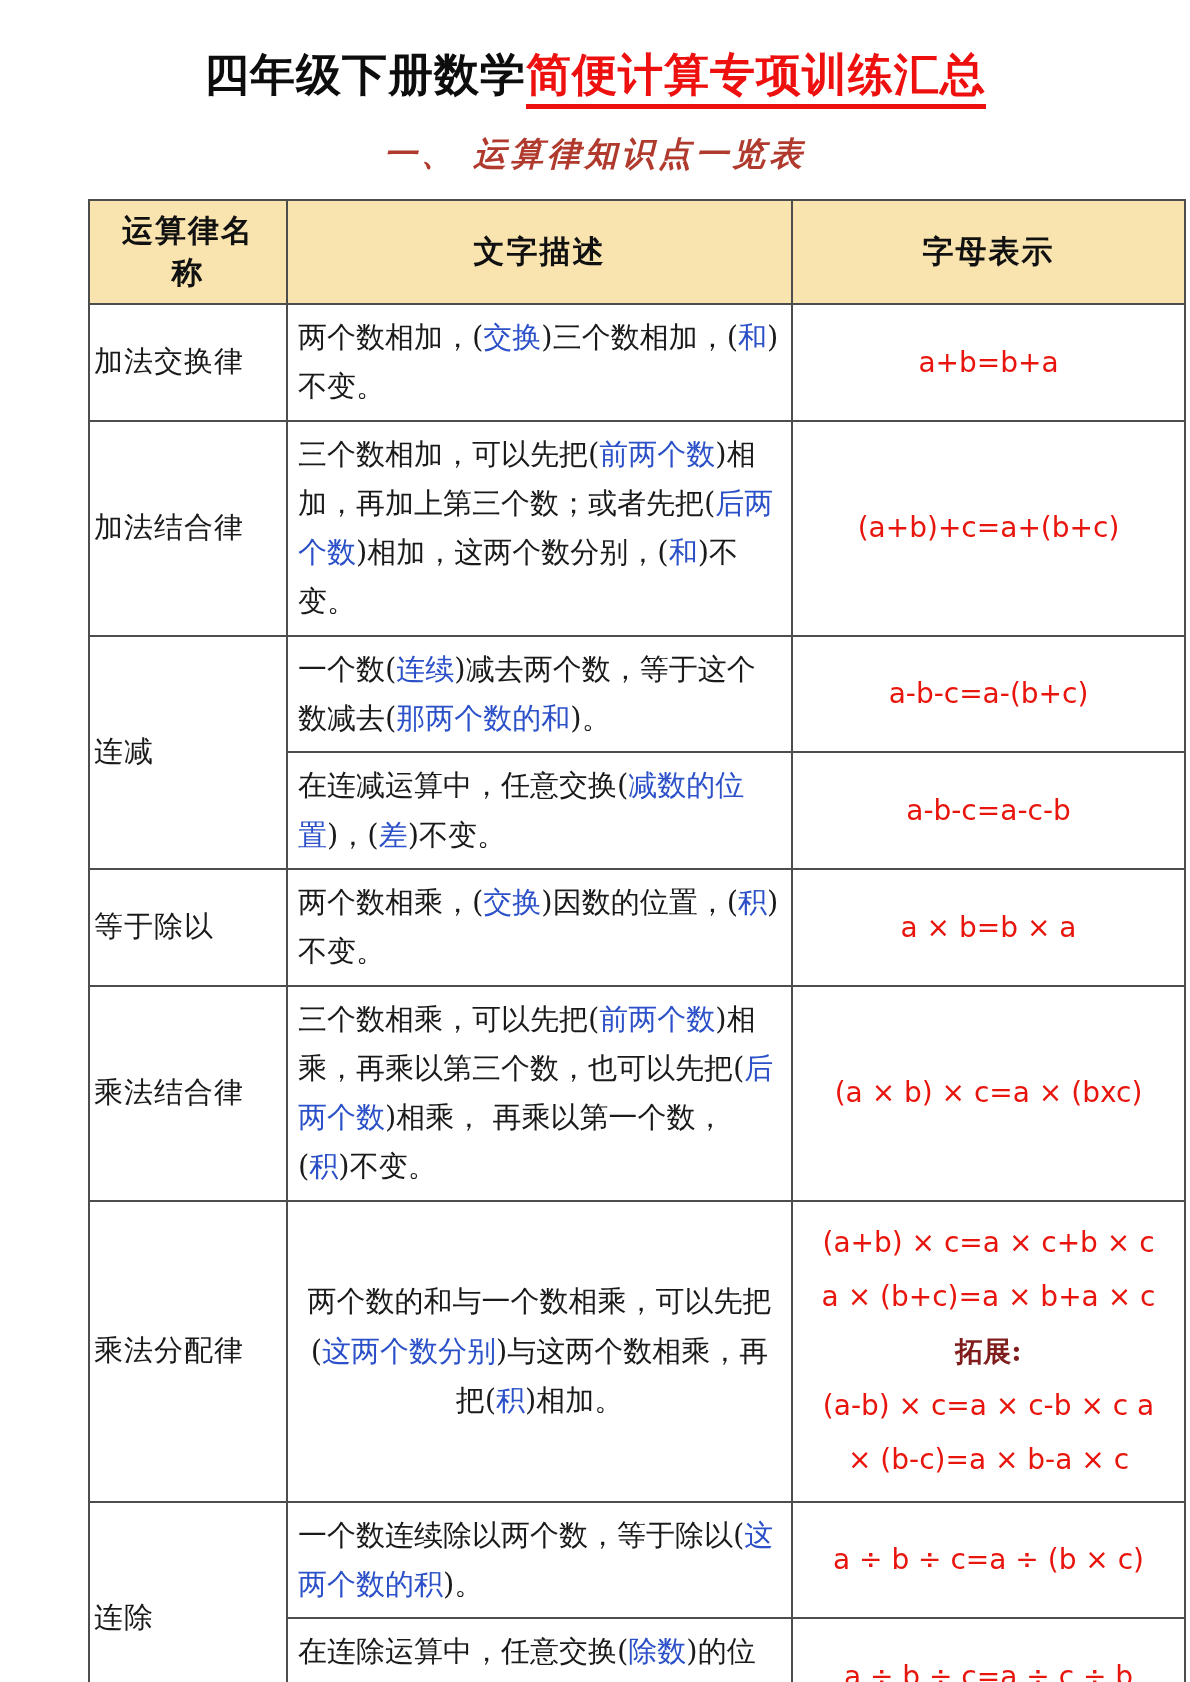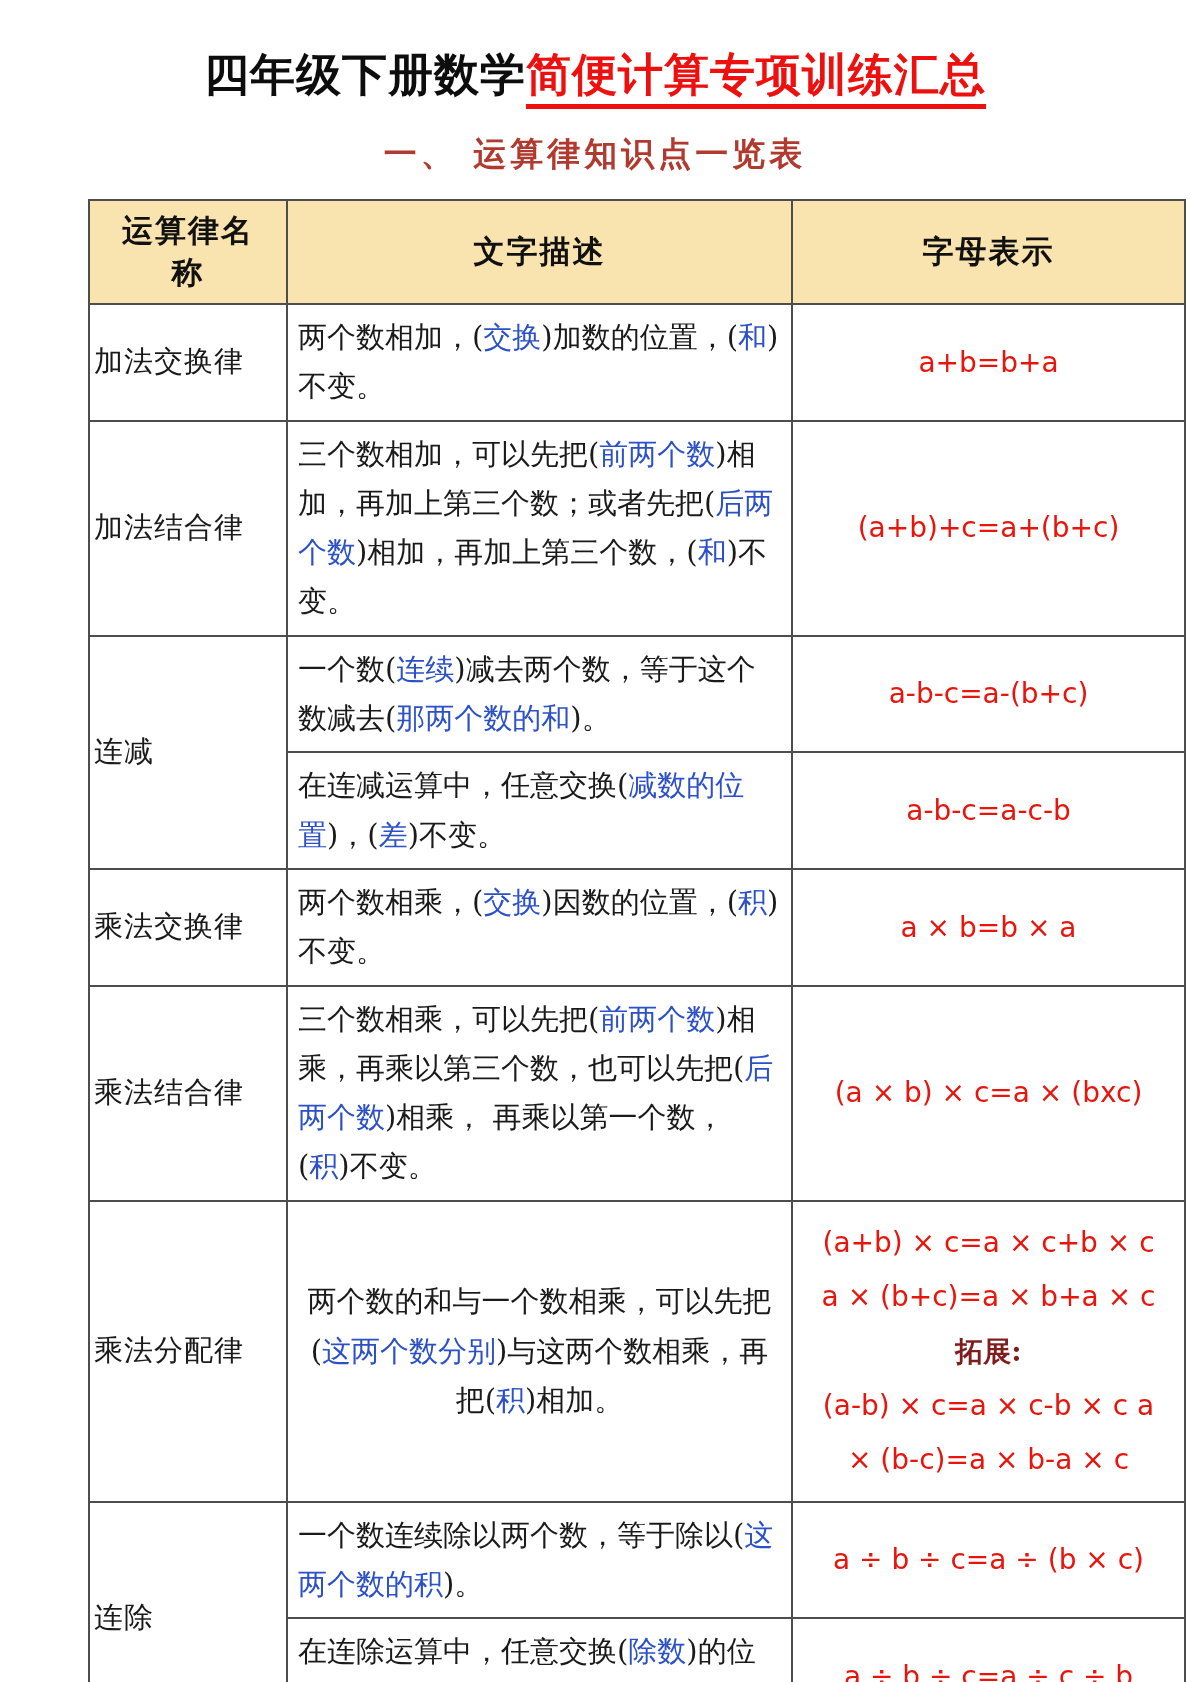--- a/index.html
+++ b/index.html
@@ -36,20 +36,21 @@
     border-bottom: 5px solid var(--red);
     padding-bottom: 3px;
   }
   .subtitle {
     text-align: center;
     font-size: 33px;
     font-weight: bold;
     color: var(--subtitle-red);
     margin: 30px 0 22px 0;
     letter-spacing: 4px;
+    font-style: italic;
   }
   table.laws {
     width: 1096px;
     border-collapse: collapse;
     table-layout: fixed;
   }
   table.laws th, table.laws td {
     border: 2px solid var(--border);
   }
   table.laws th {
@@ -113,47 +114,47 @@
     <thead>
       <tr>
         <th>运算律名称</th>
         <th>文字描述</th>
         <th>字母表示</th>
       </tr>
     </thead>
     <tbody id="table-body">
         <tr>
           <td class="name-cell" rowspan="1">加法交换律</td>
-          <td class="desc-cell"><span>两个数相加，(</span><span class="blue">交换</span><span>)加数的位置，(</span><span class="blue">和</span><span>)不变。</span></td>
+          <td class="desc-cell"><span>两个数相加，(</span><span class="blue">交换</span><span>)三个数相加，(</span><span class="blue">和</span><span>)不变。</span></td>
           <td class="formula-cell">
             <div class="formula-line">a+b=b+a</div>
           </td>
         </tr>
         <tr>
           <td class="name-cell" rowspan="1">加法结合律</td>
-          <td class="desc-cell"><span>三个数相加，可以先把(</span><span class="blue">前两个数</span><span>)相加，再加上第三个数；或者先把(</span><span class="blue">后两个数</span><span>)相加，再加上第三个数，(</span><span class="blue">和</span><span>)不变。</span></td>
+          <td class="desc-cell"><span>三个数相加，可以先把(</span><span class="blue">前两个数</span><span>)相加，再加上第三个数；或者先把(</span><span class="blue">后两个数</span><span>)相加，这两个数分别，(</span><span class="blue">和</span><span>)不变。</span></td>
           <td class="formula-cell">
             <div class="formula-line">(a+b)+c=a+(b+c)</div>
           </td>
         </tr>
         <tr>
           <td class="name-cell" rowspan="2">连减</td>
           <td class="desc-cell"><span>一个数(</span><span class="blue">连续</span><span>)减去两个数，等于这个数减去(</span><span class="blue">那两个数的和</span><span>)。</span></td>
           <td class="formula-cell">
             <div class="formula-line">a-b-c=a-(b+c)</div>
           </td>
         </tr>
         <tr>
           <td class="desc-cell"><span>在连减运算中，任意交换(</span><span class="blue">减数的位置</span><span>)，(</span><span class="blue">差</span><span>)不变。</span></td>
           <td class="formula-cell">
             <div class="formula-line">a-b-c=a-c-b</div>
           </td>
         </tr>
         <tr>
-          <td class="name-cell" rowspan="1">乘法交换律</td>
+          <td class="name-cell" rowspan="1">等于除以</td>
           <td class="desc-cell"><span>两个数相乘，(</span><span class="blue">交换</span><span>)因数的位置，(</span><span class="blue">积</span><span>)不变。</span></td>
           <td class="formula-cell">
             <div class="formula-line">a × b=b × a</div>
           </td>
         </tr>
         <tr>
           <td class="name-cell" rowspan="1">乘法结合律</td>
           <td class="desc-cell"><span>三个数相乘，可以先把(</span><span class="blue">前两个数</span><span>)相乘，再乘以第三个数，也可以先把(</span><span class="blue">后两个数</span><span>)相乘， 再乘以第一个数， (</span><span class="blue">积</span><span>)不变。</span></td>
           <td class="formula-cell">
             <div class="formula-line">(a × b) × c=a × (bxc)</div>

